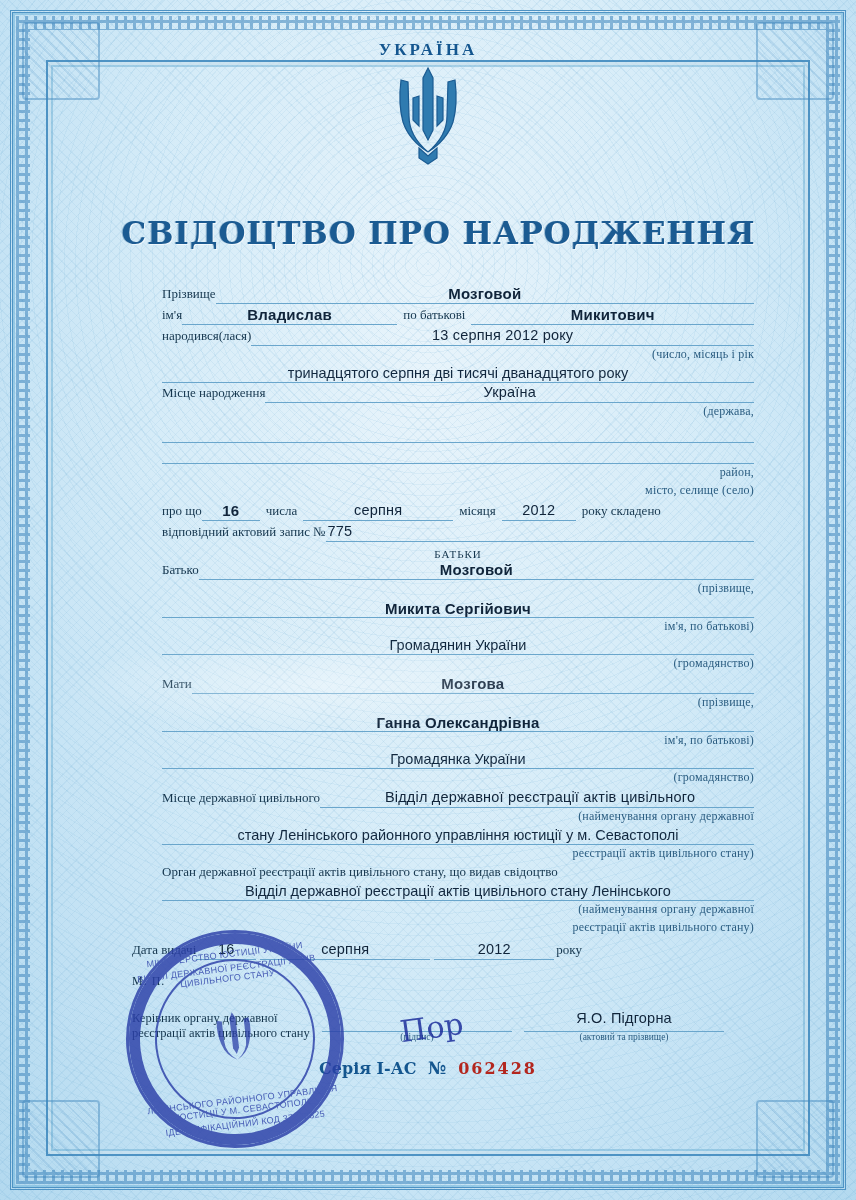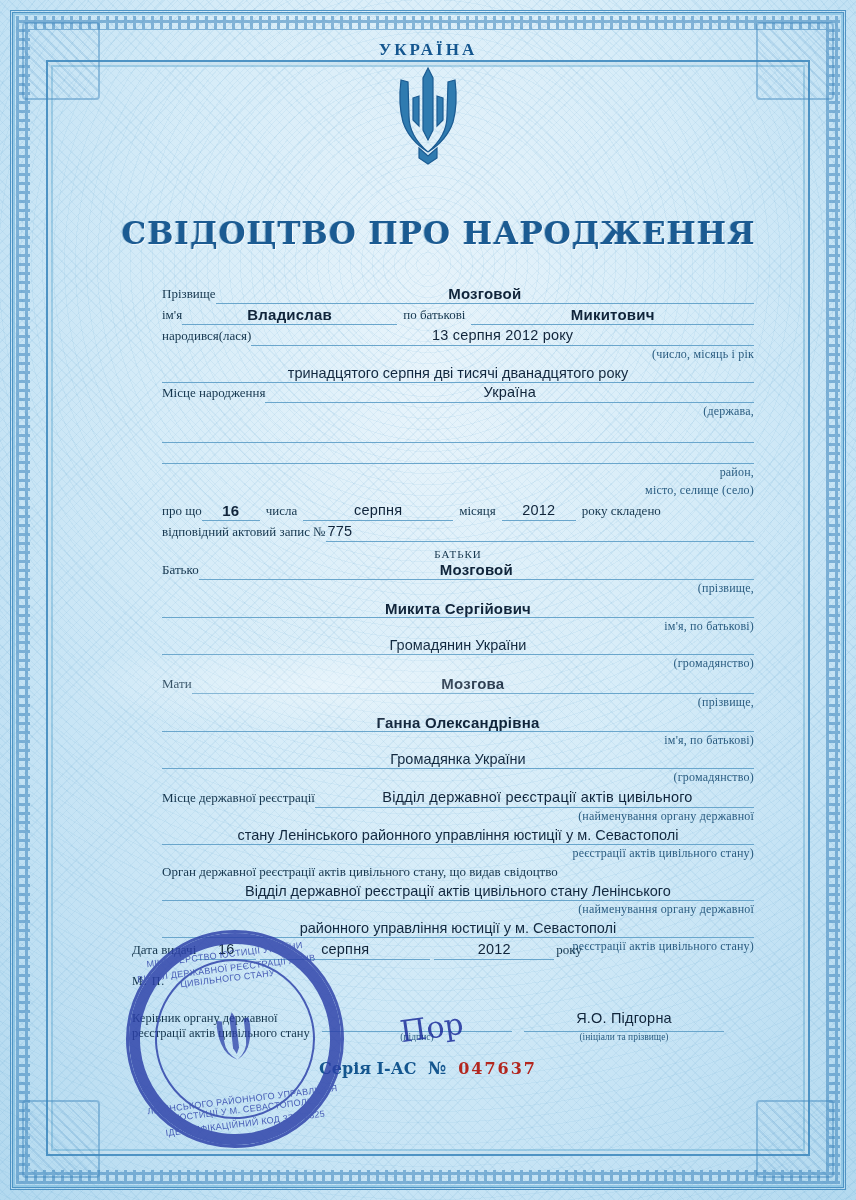--- a/index.html
+++ b/index.html
@@ -307,40 +307,37 @@
       <span class="val">Ганна Олександрівна</span>
     </div>
     <div class="hint">ім'я, по батькові)</div>
 
     <div class="wide-val">
       <span>Громадянка України</span>
     </div>
     <div class="hint">(громадянство)</div>
 
     <div class="row">
-      <span class="lbl">Місце державної реєстрації</span>
+      <span class="lbl">Місце державної цивільного</span>
       <span class="fill" style="text-align:center;padding-left:6px">
         <span class="val light">Відділ державної реєстрації актів цивільного</span>
       </span>
     </div>
     <div class="hint">(найменування органу державної</div>
 
     <div class="wide-val">
       <span>стану Ленінського районного управління юстиції у м. Севастополі</span>
     </div>
     <div class="hint">реєстрації актів цивільного стану)</div>
 
     <div class="plain-line" style="text-align:left">Орган державної реєстрації актів цивільного стану, що видав свідоцтво</div>
     <div class="wide-val" style="margin-top:3px">
       <span>Відділ державної реєстрації актів цивільного стану Ленінського</span>
     </div>
     <div class="hint">(найменування органу державної</div>
-    <div class="wide-val">
-      <span>районного управління юстиції у м. Севастополі</span>
-    </div>
     <div class="hint">реєстрації актів цивільного стану)</div>
   </div>
 
   <div class="smudge"></div>
 
   <div class="sig-area">
     <div class="datewrap">
       <span class="lbl">Дата видачі</span>
       <span class="fill nogrow" style="width:60px;border-bottom:1px solid #6aa6cc;text-align:center">
         <span class="val light">16</span>
@@ -359,28 +356,28 @@
     <div class="sig-row">
       <div class="sig-label">Керівник органу державної реєстрації актів цивільного стану</div>
       <div style="width:190px">
         <div class="sig-line"></div>
         <div class="sig-caption">(підпис)</div>
       </div>
       <div style="width:200px;margin-left:12px">
         <div class="sig-line" style="text-align:center">
           <span class="val light">Я.О. Підгорна</span>
         </div>
-        <div class="sig-caption">(ініціали та прізвище)</div>
+        <div class="sig-caption">(актовий та прізвище)</div>
       </div>
     </div>
 
     <div class="serial">
       <span>Серія I-АС</span>
       <span class="nosign" style="margin:0 6px">№</span>
-      <span class="num">047637</span>
+      <span class="num">062428</span>
     </div>
   </div>
 
   <div class="stamp">
     <div class="inner-ring"></div>
     <svg class="tryzub-s" viewBox="0 0 44 58">
       <g fill="#2b3fa8">
         <path d="M22 2 L25 8 L25 38 L22 44 L19 38 L19 8 Z"></path>
         <path d="M6 9 L11 10 L11 30 Q11 42 22 50 Q11 44 8 33 Q4 22 6 9 Z"></path>
         <path d="M38 9 L33 10 L33 30 Q33 42 22 50 Q33 44 36 33 Q40 22 38 9 Z"></path>

